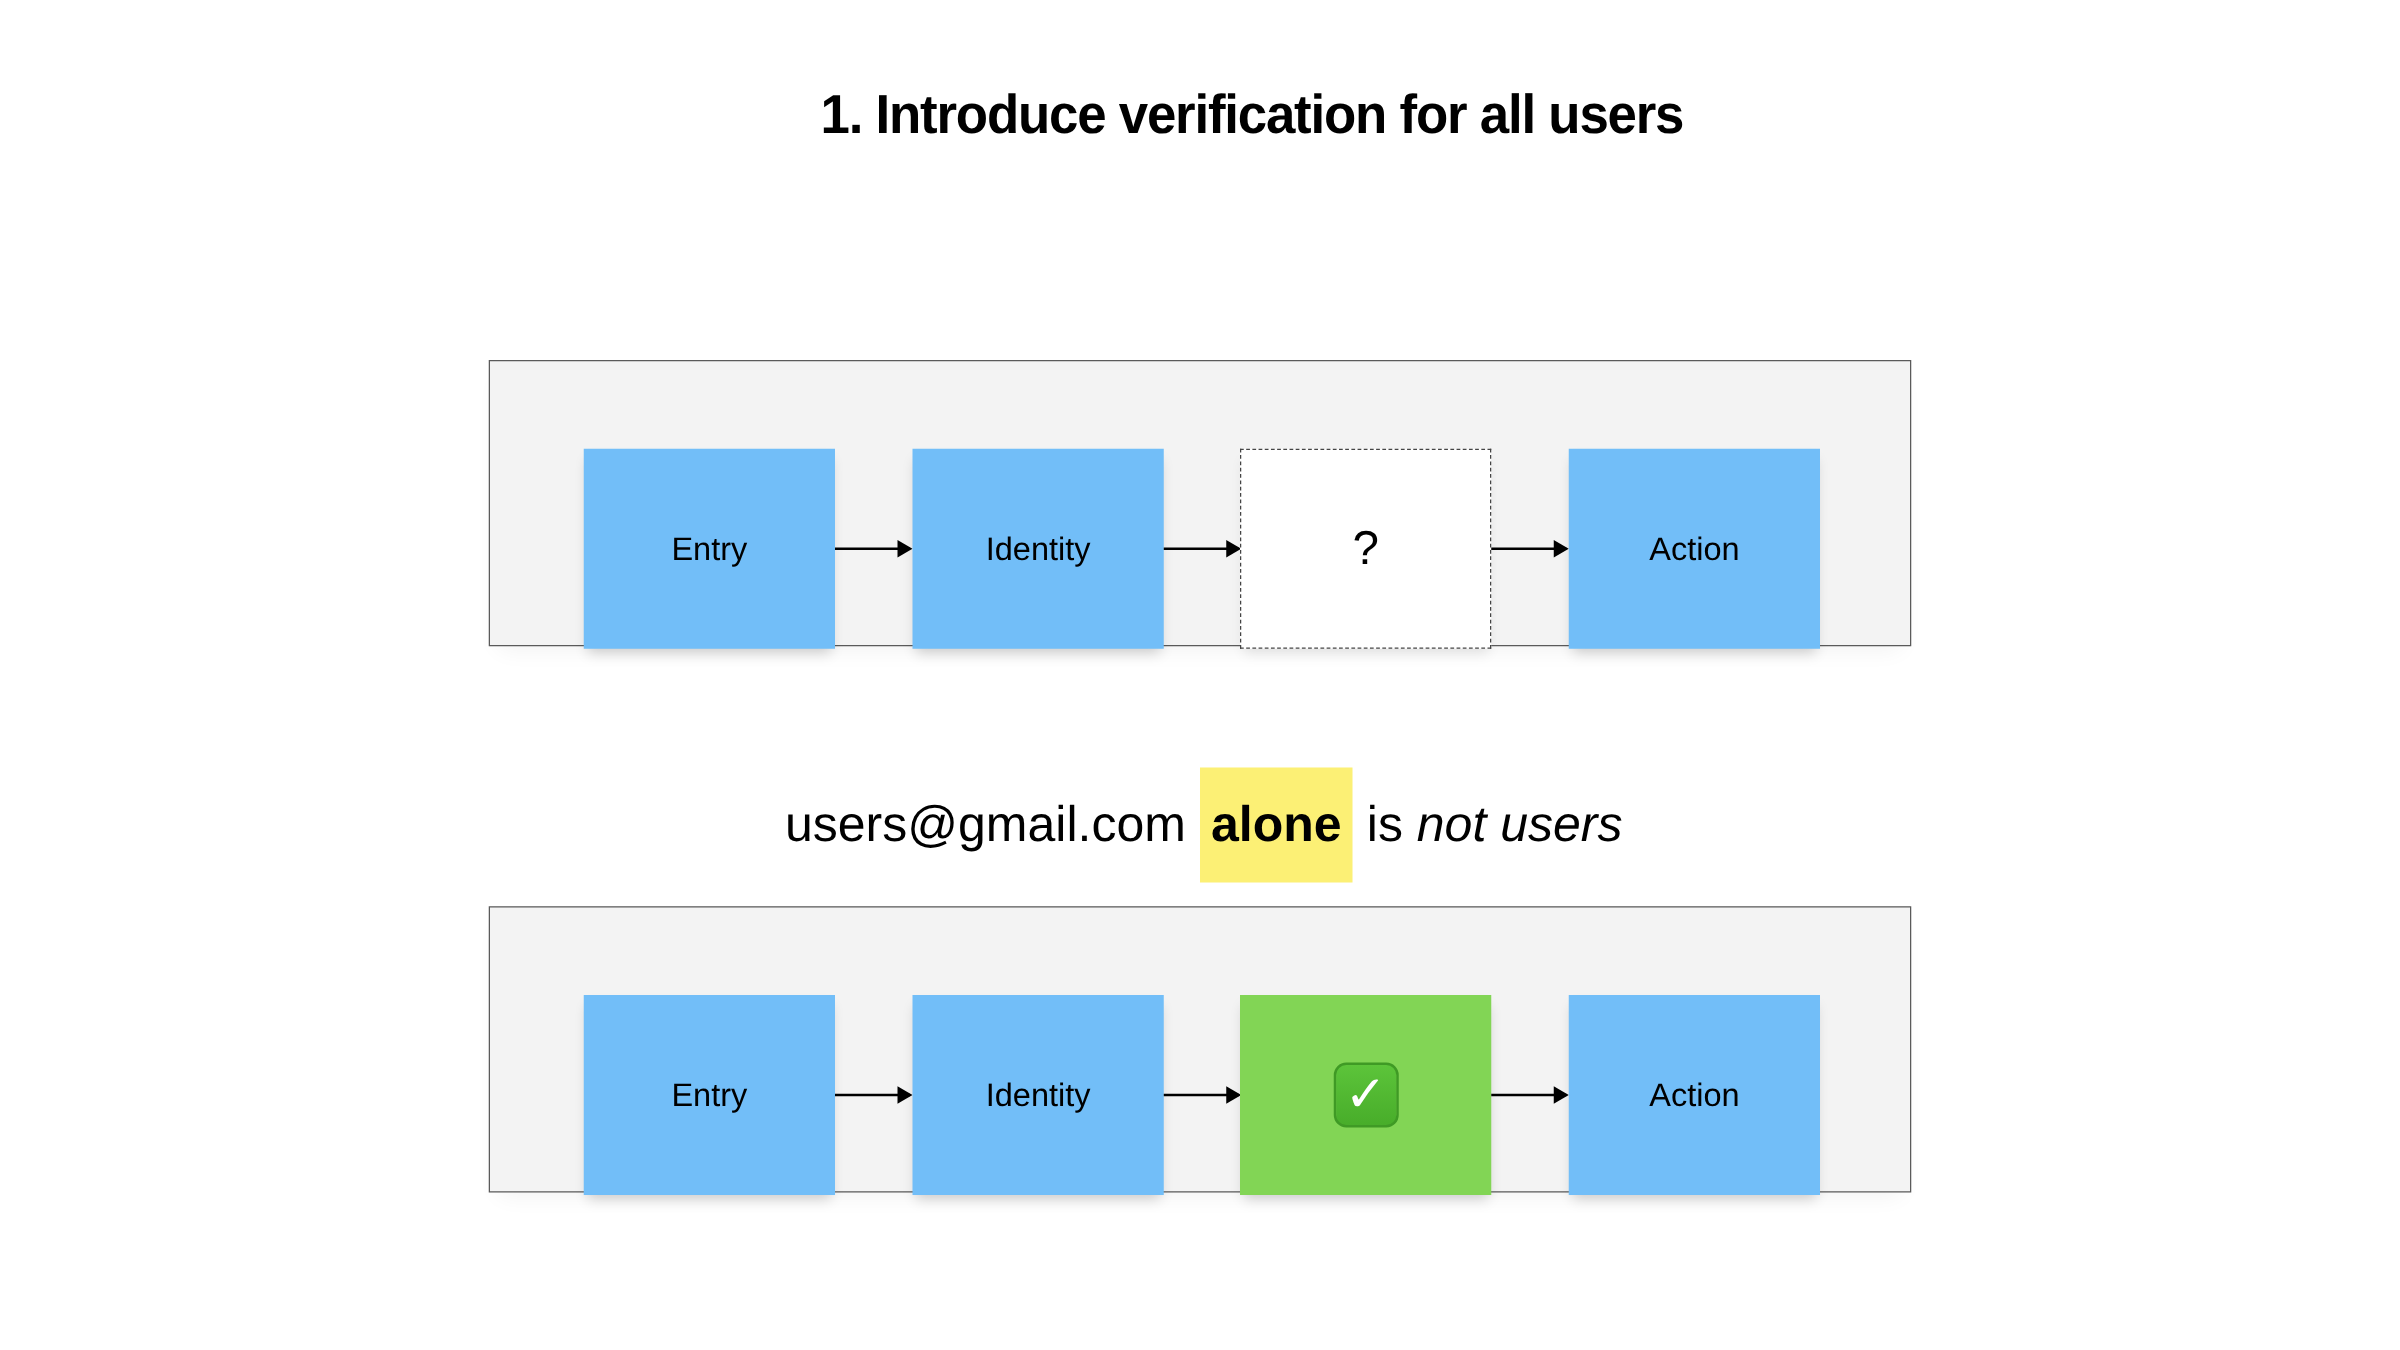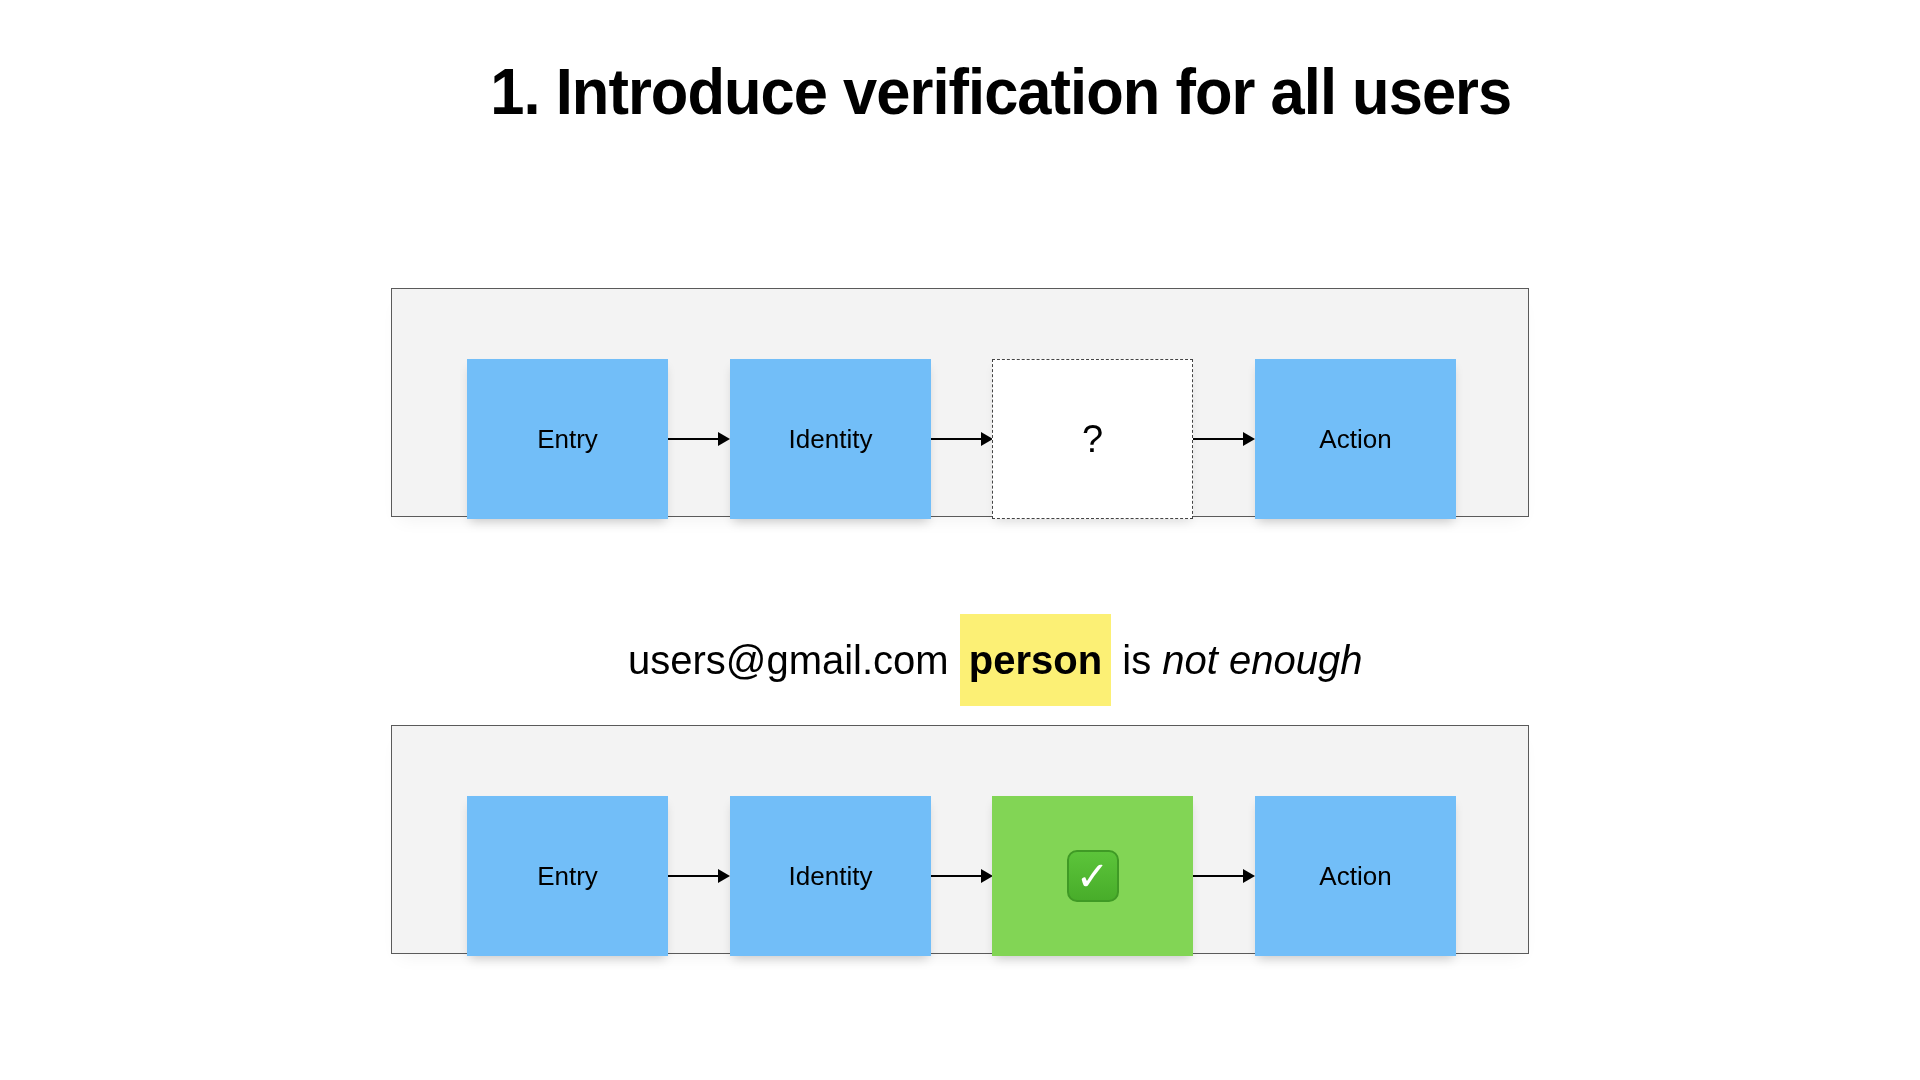--- a/index.html
+++ b/index.html
@@ -1,19 +1,19 @@
 <!DOCTYPE html>
 <html><head>
 <meta charset="utf-8">
 <style>
   html, body { margin:0; padding:0; }
   body { width:1920px; height:1080px; background:#ffffff; position:relative; overflow:hidden;
          font-family:"Liberation Sans", "DejaVu Sans", sans-serif; color:#000; }
   .title { position:absolute; left:0; width:1920px; top:52px; text-align:center;
-           font-size:64px; font-weight:bold; letter-spacing:-1px; line-height:80px; }
+           font-size:44px; font-weight:bold; letter-spacing:-1px; line-height:80px; }
   .title span { display:inline-block; margin-left:82px; transform:scaleX(0.96); }
   .panel { position:absolute; left:391px; width:1138px; height:229px; background:#f3f3f3;
            border:1.5px solid #5a5a5a; box-sizing:border-box;
            box-shadow:0 10px 18px -8px rgba(0,0,0,0.06); }
   .box { position:absolute; top:70px; width:201px; height:160px; box-sizing:border-box;
          display:flex; align-items:center; justify-content:center; font-size:26px;
          box-shadow:0 6px 10px -3px rgba(0,0,0,0.18); }
   .box.blue { background:#72bef8; }
   .box.green { background:#82d555; }
   .box.dashed { background:#ffffff; border:1.5px dashed #444; box-shadow:0 6px 10px -3px rgba(0,0,0,0.1); font-size:38px; }
@@ -46,23 +46,23 @@
     <span>?</span>
   </div>
   <div class="arrow" style="left:801px; width:60px;"></div>
   <div class="box blue" style="left:863px;">
     <span>Action</span>
   </div>
 </div>
 
 <div class="caption">
   <span>users@gmail.com</span>
-  <span class="hl">person</span>
+  <span class="hl">alone</span>
   <span>is</span>
-  <span class="it">not enough</span>
+  <span class="it">not users</span>
 </div>
 
 <div class="panel" style="top:725px;">
   <div class="box blue" style="left:75px;">
     <span>Entry</span>
   </div>
   <div class="arrow" style="left:276px; width:60px;"></div>
   <div class="box blue" style="left:338px;">
     <span>Identity</span>
   </div>

